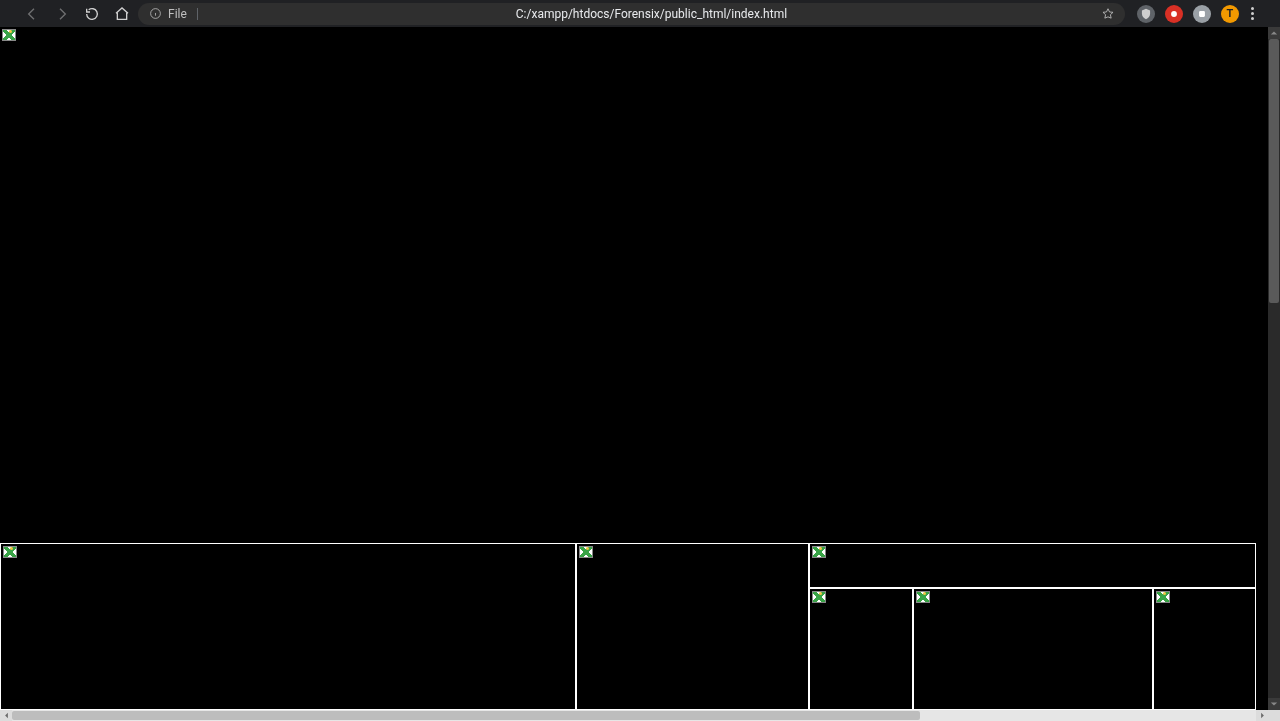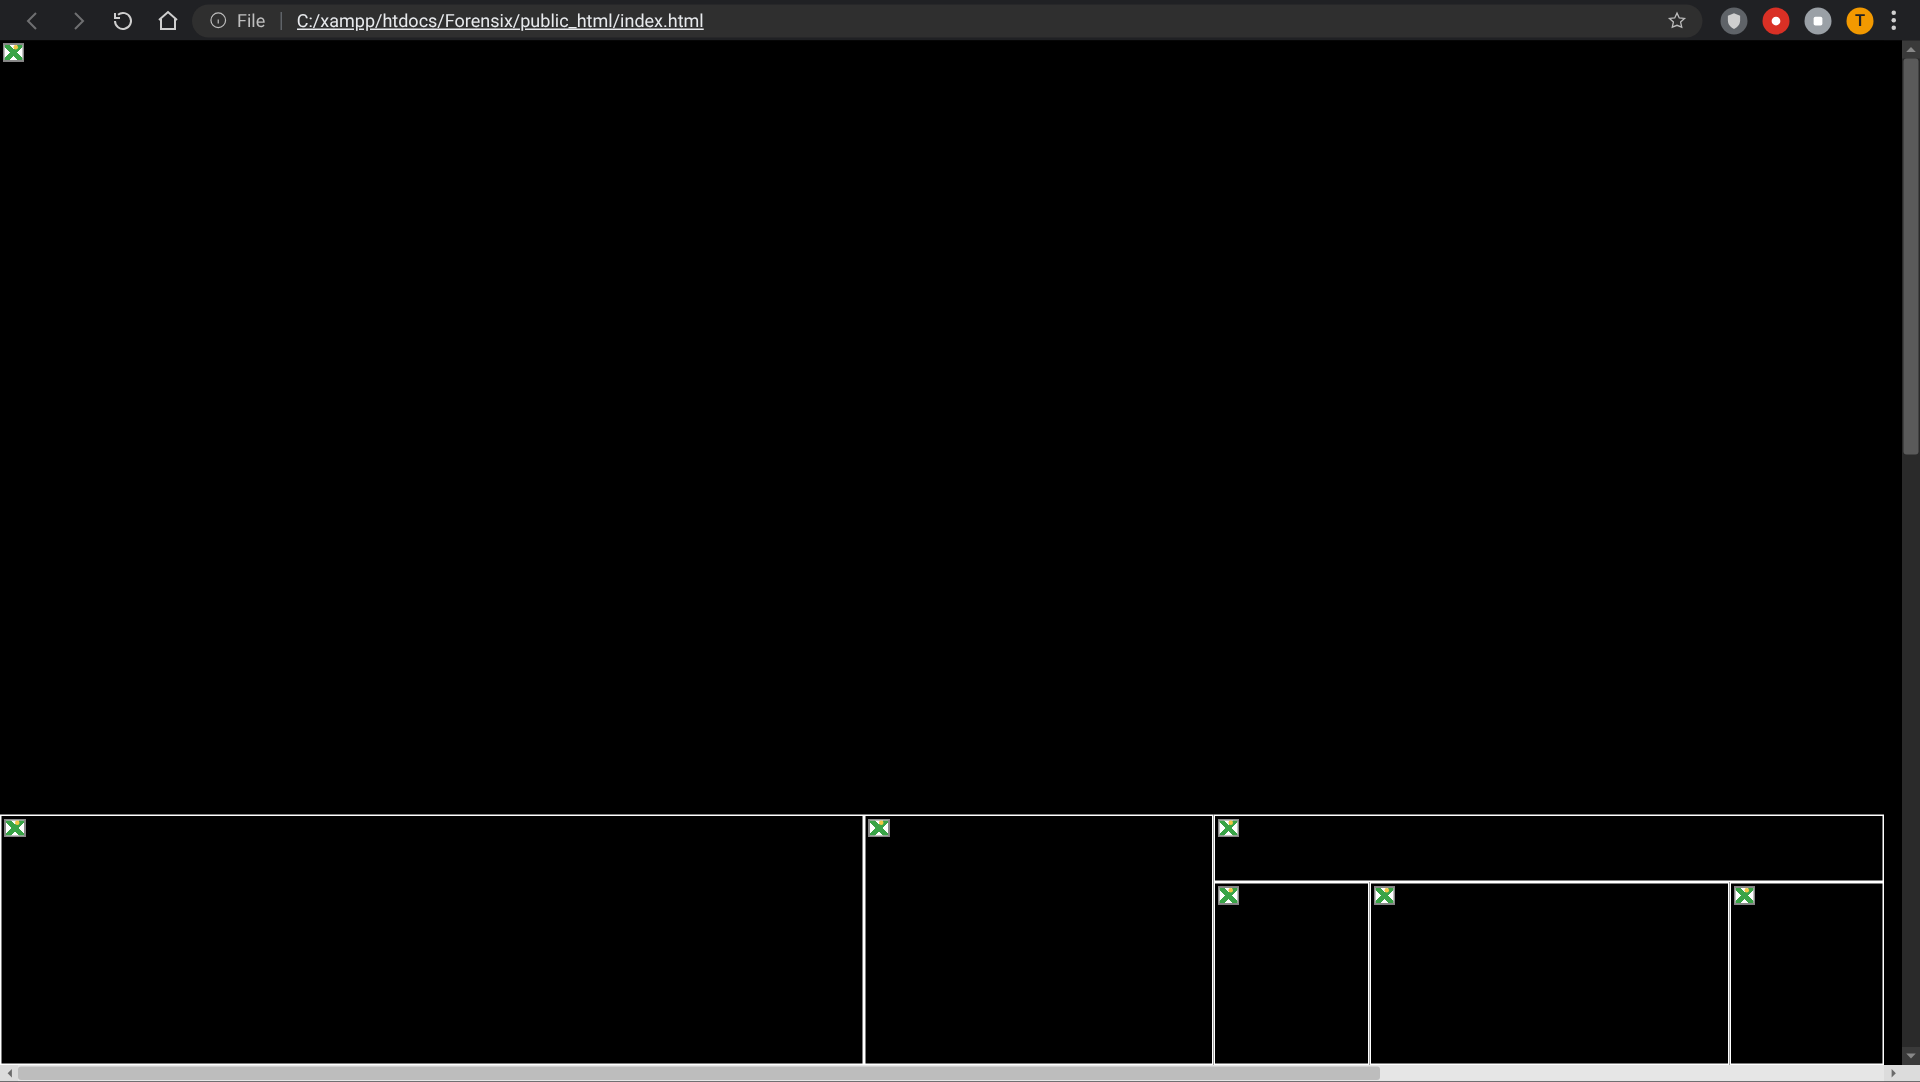--- a/index.html
+++ b/index.html
@@ -1,30 +1,30 @@
 <!DOCTYPE html>
 <html><head>
 <meta charset="utf-8">
 <style>
   * { margin: 0; padding: 0; box-sizing: border-box; }
   html, body { width: 1280px; height: 721px; overflow: hidden; font-family: -apple-system, "Segoe UI", Roboto, Arial, sans-serif; background: #202124; }
 
   
-  .chrome { width: 100%; height: 27px; background: #202124; display: flex; align-items: center; padding: 0 10px; gap: 8px; color: #9aa0a6; }
+  .chrome { width: 100%; height: 27px; background: #202124; display: flex; align-items: center; padding: 0 20px; gap: 8px; color: #9aa0a6; text-align: center; }
   .nav-cluster { display: flex; align-items: center; gap: 14px; padding-left: 4px; }
   .nav-icon { width: 16px; height: 16px; display: flex; align-items: center; justify-content: center; cursor: pointer; }
   .nav-icon.disabled { opacity: .45; cursor: default; }
   .nav-icon svg { width: 16px; height: 16px; stroke: #cfcfcf; stroke-width: 2; fill: none; }
 
   .omnibox { flex: 1; height: 22px; background: #2f2f2f; border-radius: 12px; display: flex; align-items: center; padding: 0 10px; gap: 6px; color: #e8eaed; font-size: 12px; cursor: text; }
   .omnibox .info-icon { width: 14px; height: 14px; display: inline-flex; align-items: center; justify-content: center; }
   .omnibox .info-icon svg { width: 13px; height: 13px; fill: none; stroke: #bdbdbd; stroke-width: 1.5; }
   .omnibox .scheme { color: #bfbfbf; font-weight: 400; }
   .omnibox .sep-pipe { width: 1px; height: 12px; background: #5f6368; margin: 0 4px; }
-  .omnibox .path { color: #e8eaed; flex: 1; white-space: nowrap; overflow: hidden; text-decoration: underline; }
+  .omnibox .path { color: #e8eaed; flex: 1; white-space: nowrap; overflow: hidden; }
   .omnibox .star-icon { width: 14px; height: 14px; }
   .omnibox .star-icon svg { width: 14px; height: 14px; fill: none; stroke: #bdbdbd; stroke-width: 1.5; }
 
   .ext-cluster { display: flex; align-items: center; gap: 10px; padding: 0 4px; }
   .ext-icon { width: 18px; height: 18px; border-radius: 50%; display: flex; align-items: center; justify-content: center; cursor: pointer; }
   .ext-icon svg { width: 14px; height: 14px; }
   .ext-shield { background: #5f6368; }
   .ext-red  { background: #d93025; }
   .ext-grey { background: #9aa0a6; }
   .avatar   { background: #f29900; color: #202124; font-size: 11px; font-weight: 600; }

